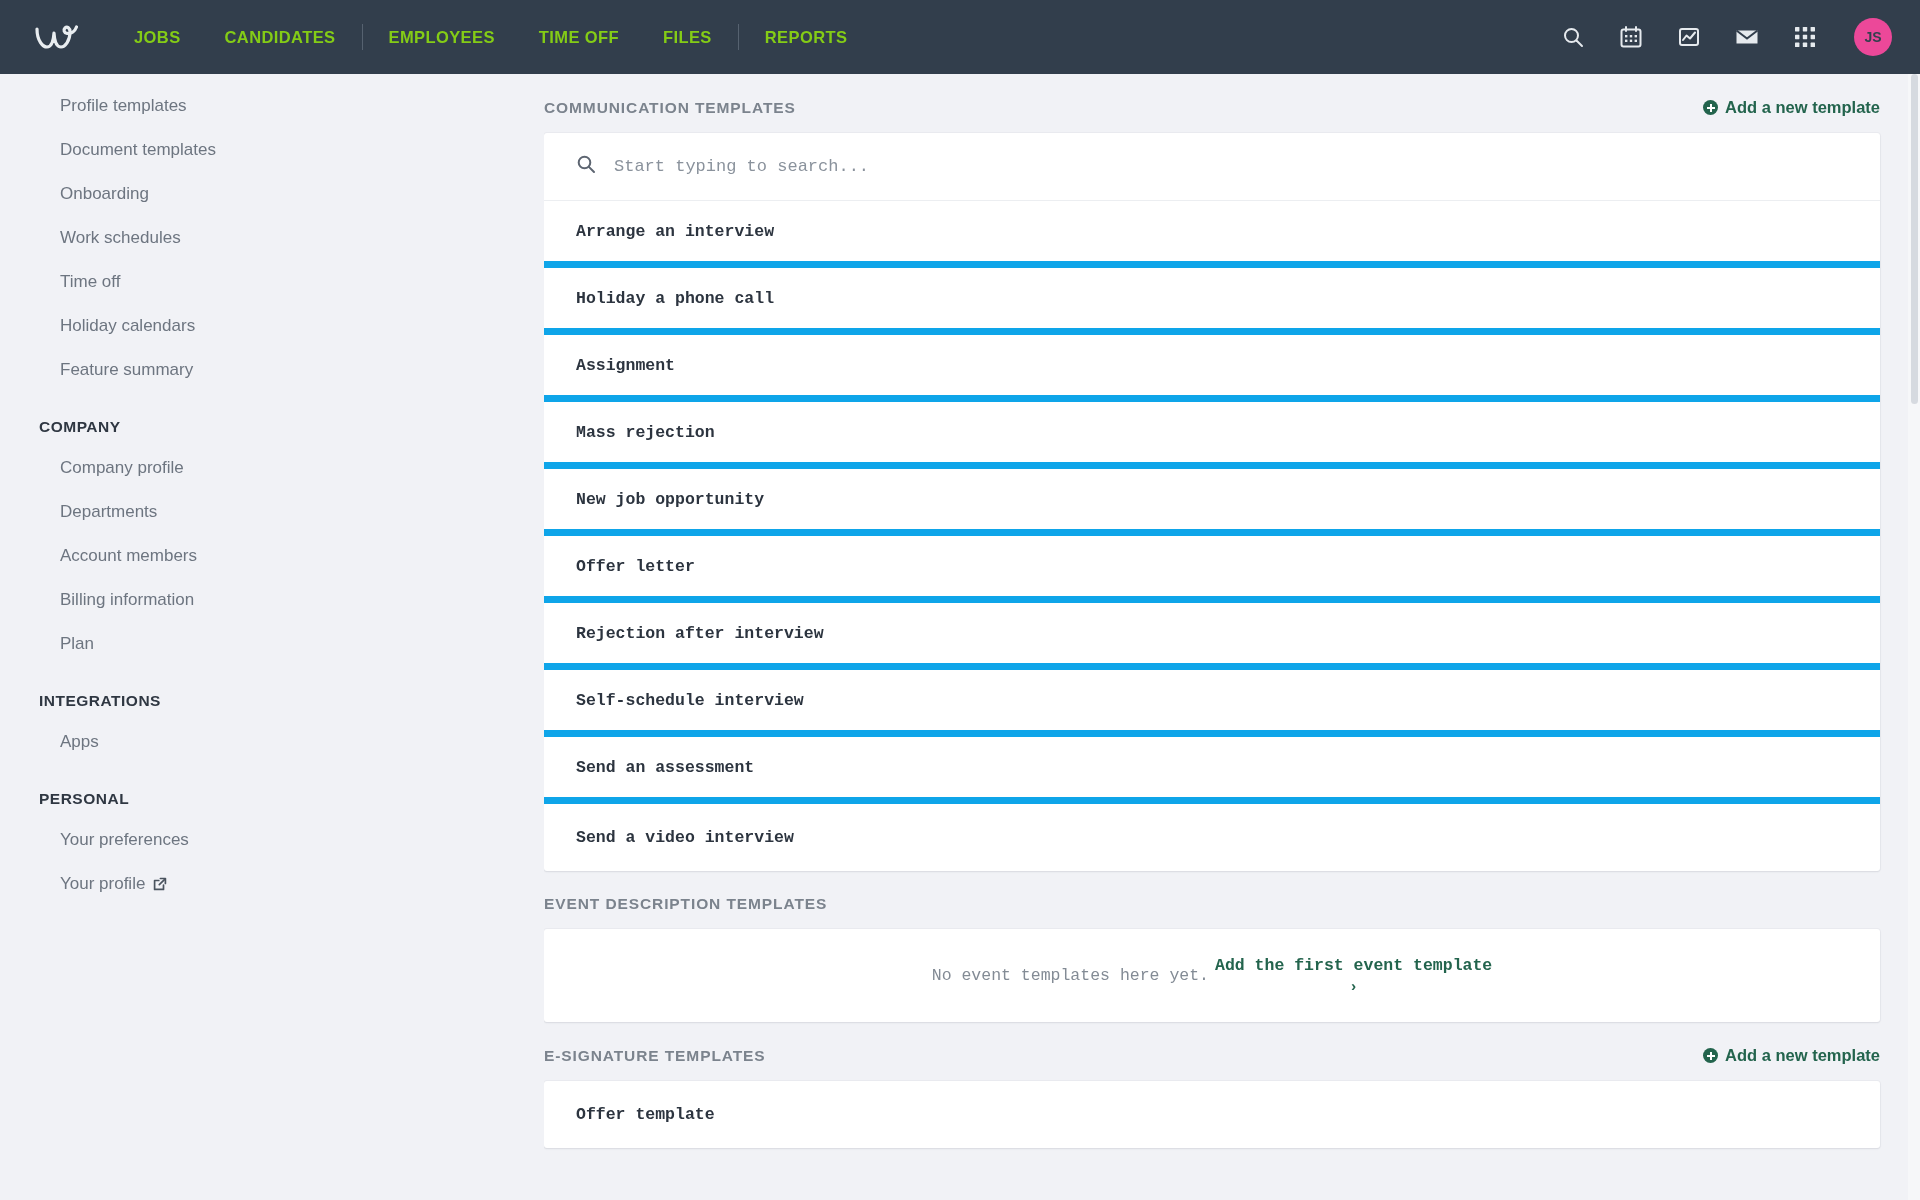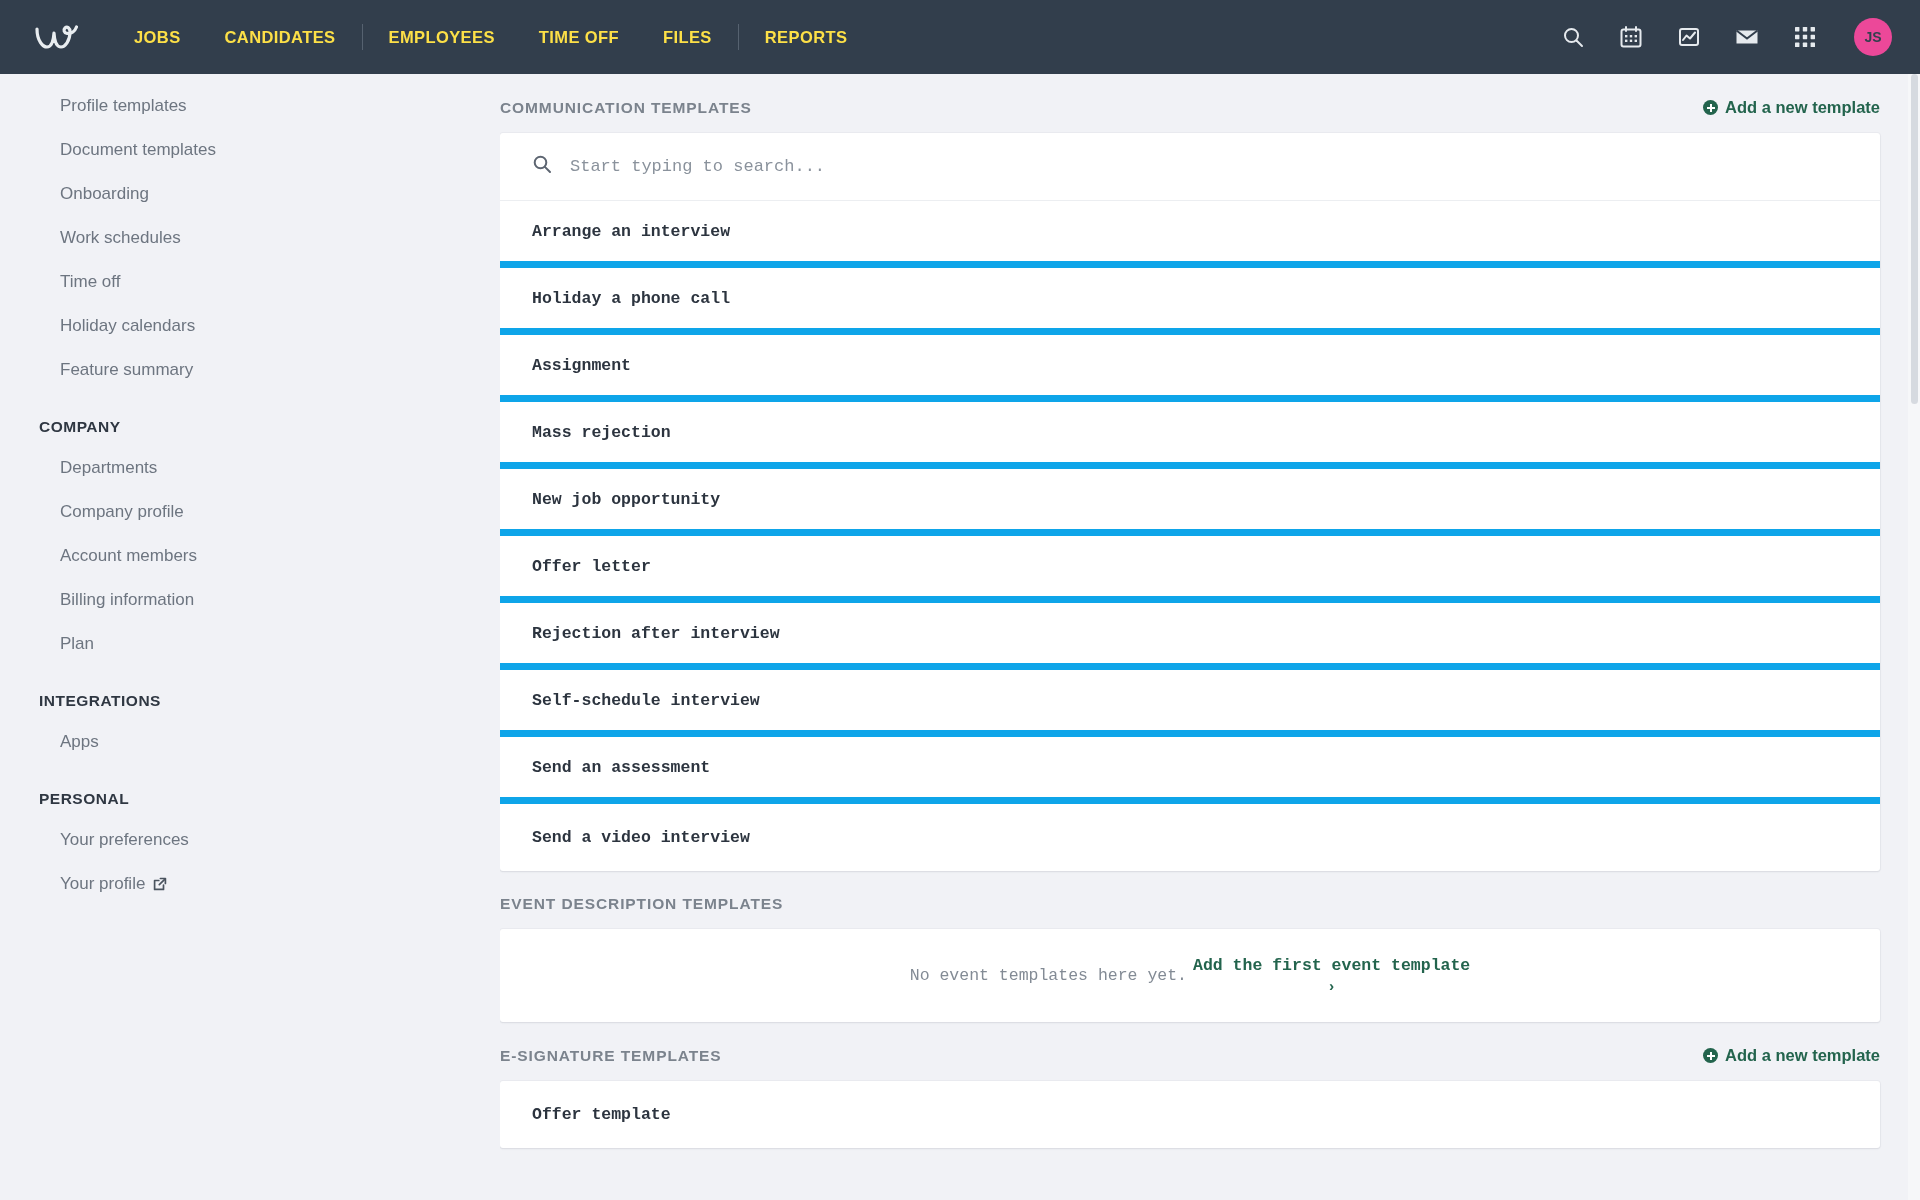--- a/index.html
+++ b/index.html
@@ -16,21 +16,21 @@
     height: 74px;
     background: #323e4c;
     display: flex;
     align-items: center;
     padding: 0 28px 0 34px;
     position: relative;
   }
   .logo { width: 56px; height: 40px; display: flex; align-items: center; }
   .nav-links { display: flex; align-items: center; margin-left: 22px; }
   .nav-link {
-    color: #fde047;
+    color: #84cc16;
     font-size: 16.5px;
     font-weight: 700;
     letter-spacing: 0.4px;
     padding: 0 22px;
     line-height: 74px;
     cursor: pointer;
     white-space: nowrap;
   }
   .nav-divider {
     width: 1px; height: 26px; background: #566270; margin: 0 4px;
@@ -46,21 +46,21 @@
   .nav-icon svg { display: block; }
   .avatar {
     width: 38px; height: 38px; border-radius: 50%;
     background: #ec4899; color: #33404e;
     display: flex; align-items: center; justify-content: center;
     font-size: 14px; font-weight: 700; cursor: pointer;
     margin-left: 4px;
   }
 
   
-  .page { display: flex; height: 1126px; }
+  .page { display: flex; height: 1126px; gap: 44px; }
 
   
   .sidebar {
     width: 500px;
     flex: 0 0 500px;
     background: #f1f2f6;
     padding-top: 10px;
     overflow: hidden;
   }
   .side-item {
@@ -267,24 +267,24 @@
       <div class="side-item">
         <span>Holiday calendars</span>
       </div>
       <div class="side-item">
         <span>Feature summary</span>
       </div>
     </div>
 
     <div class="side-heading">COMPANY</div>
     <div class="side-item">
+      <span>Company profile</span>
+    </div>
+    <div class="side-item">
       <span>Departments</span>
-    </div>
-    <div class="side-item">
-      <span>Company profile</span>
     </div>
     <div class="side-item">
       <span>Account members</span>
     </div>
     <div class="side-item">
       <span>Billing information</span>
     </div>
     <div class="side-item">
       <span>Plan</span>
     </div>

